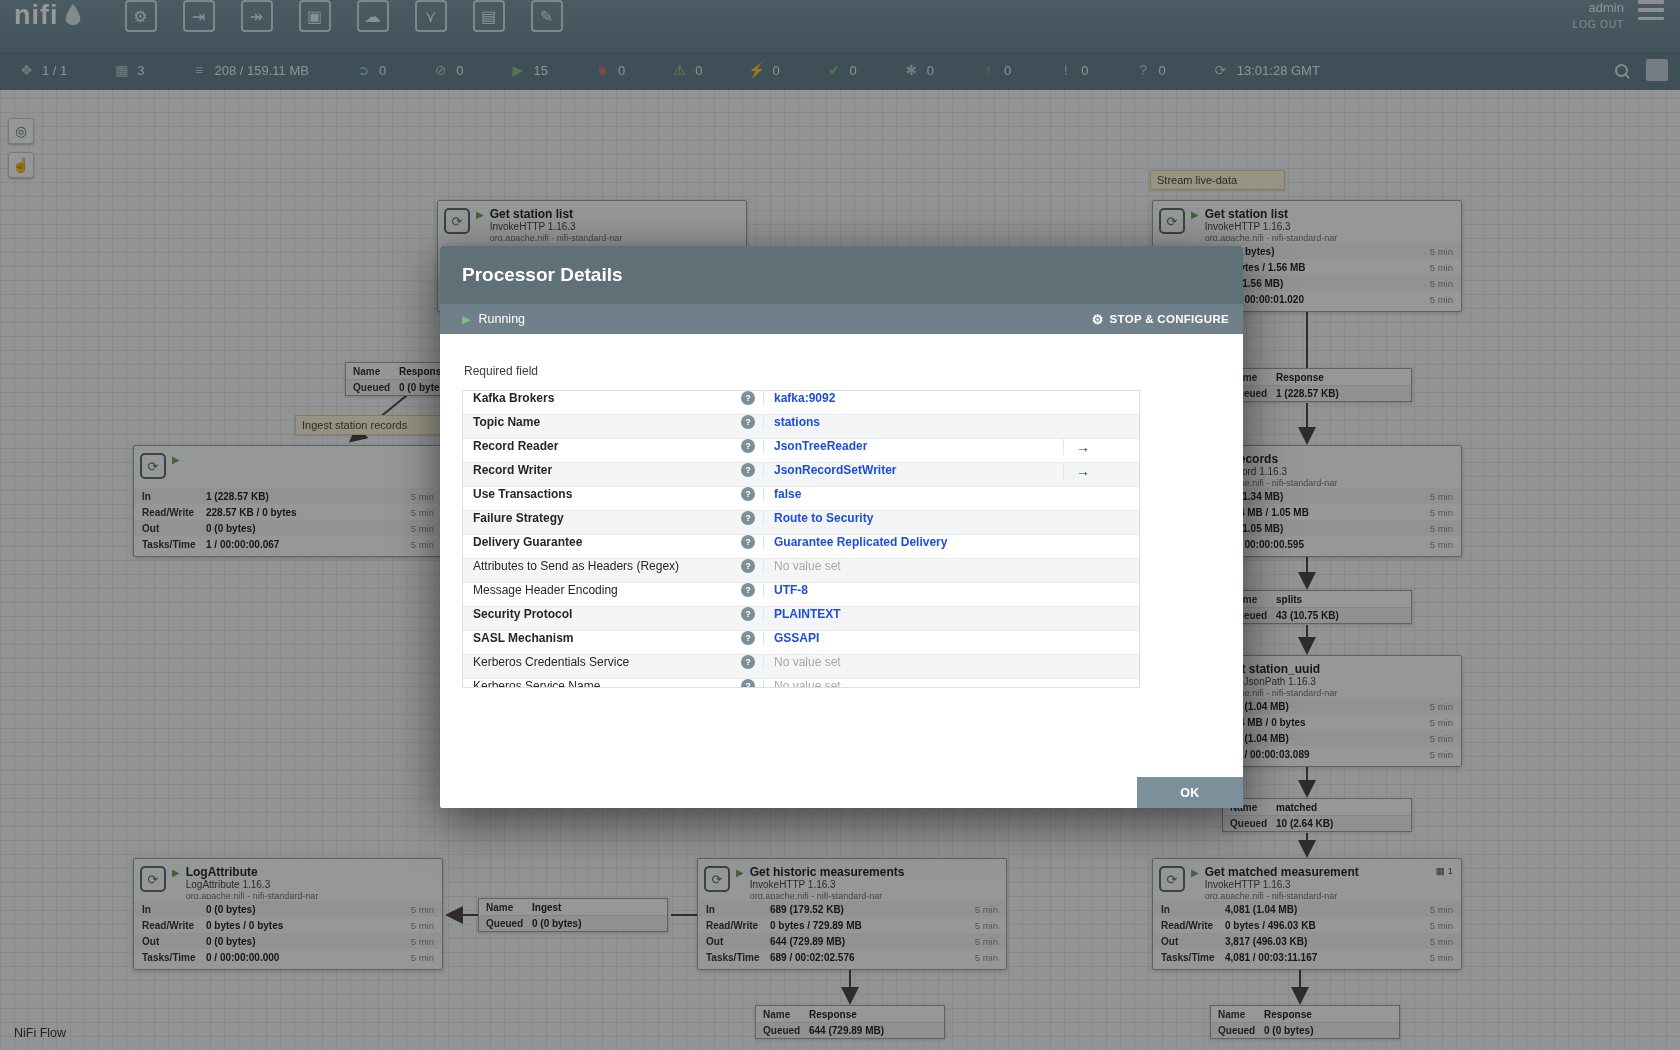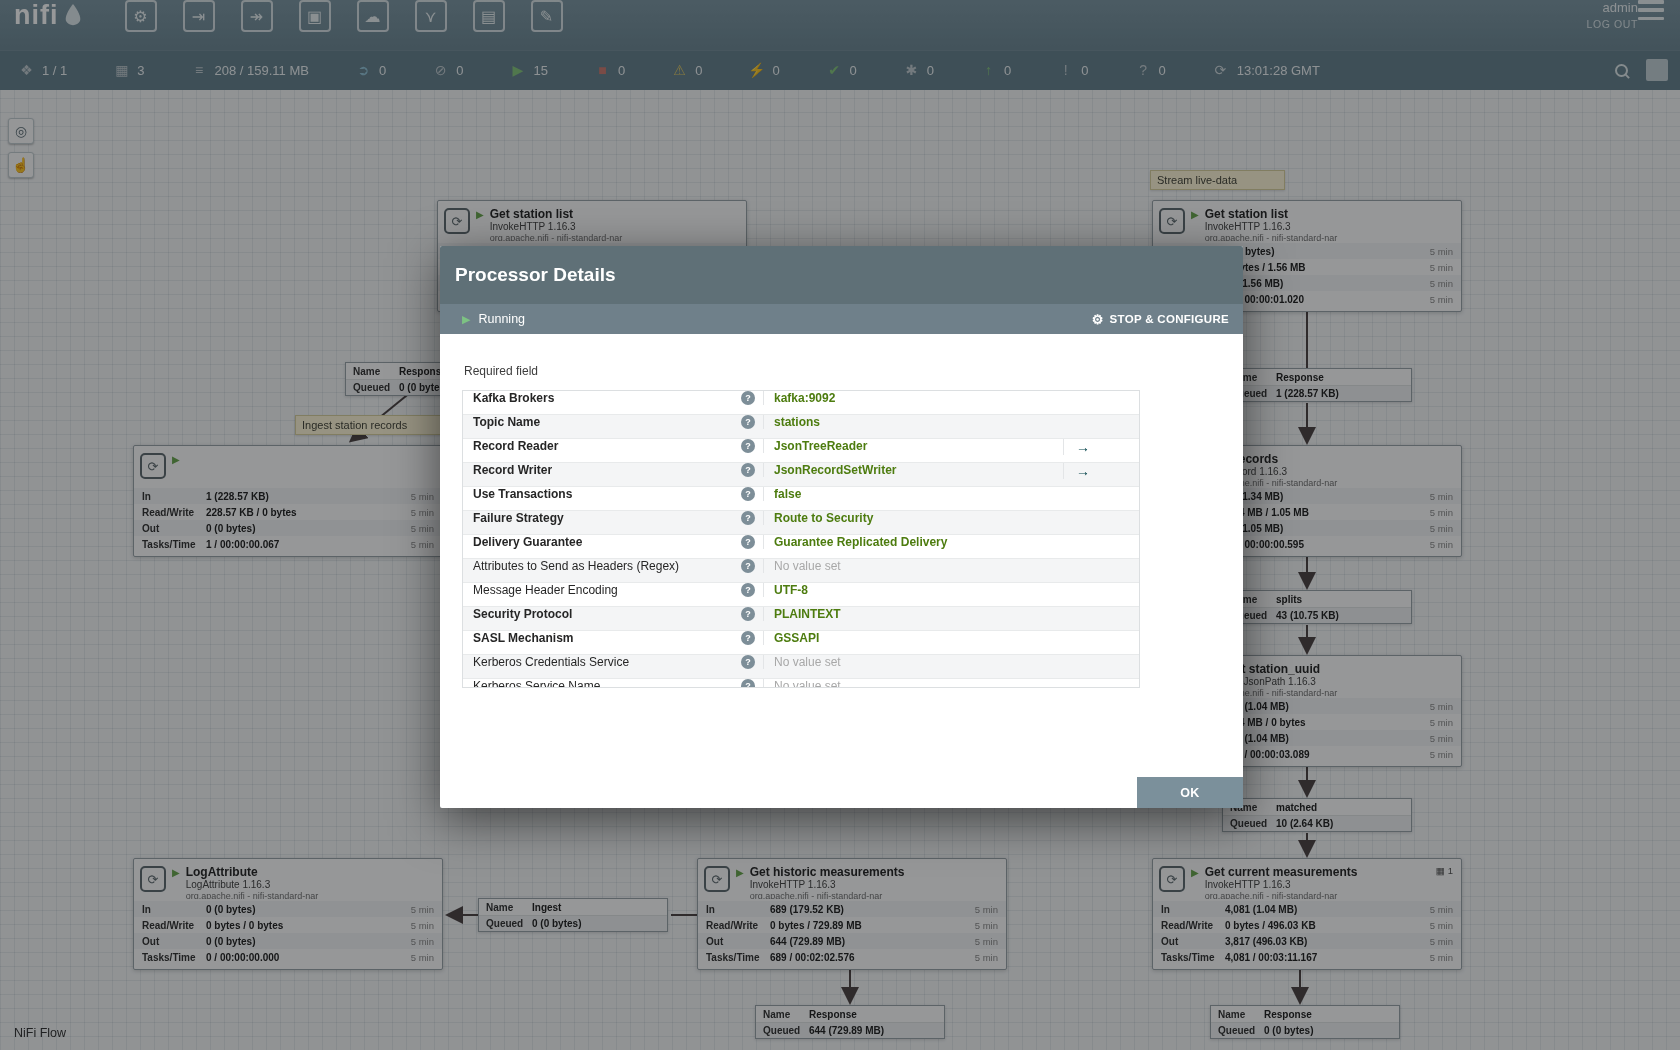--- a/index.html
+++ b/index.html
@@ -10,21 +10,21 @@
   
   .topbar{position:absolute;left:0;top:0;width:100%;height:50px;z-index:5;
           background:linear-gradient(180deg,#7d97a3,#6e8894);
           display:flex;align-items:flex-start}
   .logo{display:flex;align-items:center;gap:4px;margin-left:14px;color:#fff;
         font-size:27px;font-weight:bold;letter-spacing:1px}
   .toolbar{display:flex;gap:26px;margin-left:42px}
   .tool{width:32px;height:32px;border:2px solid rgba(233,240,242,.85);border-radius:4px;
         color:#e9f0f2;display:flex;align-items:center;justify-content:center;
         font-size:16px;cursor:pointer}
-  .user-area{margin-left:auto;text-align:right;color:#edf2f4}
+  .user-area{margin-left:auto;text-align:right;margin-right:14px;color:#edf2f4}
   .user{font-size:13px}
   .logout{font-size:10.5px;letter-spacing:.6px;margin-top:3px;color:#d9e3e7;cursor:pointer}
   .hamburger{width:26px;height:20px;margin-right:16px;display:flex;flex-direction:column;
              justify-content:space-between;cursor:pointer}
   .hamburger i{display:block;height:3.5px;background:#e9f0f2;border-radius:1px}
 
   
   .statusbar{position:absolute;left:0;top:50px;width:100%;height:40px;z-index:5;
              background:#67828e;display:flex;align-items:center;color:#eef3f5;font-size:13px;
              box-shadow:inset 0 1px 0 rgba(255,255,255,.10)}
@@ -85,21 +85,21 @@
   .ylabel{position:absolute;background:#fff7d7;border:1px solid #d9d19f;font-size:11px;
           color:#45453a;padding:3px 6px;box-shadow:0 1px 2px rgba(0,0,0,.12);cursor:pointer;
           white-space:nowrap;overflow:hidden}
 
   .breadcrumb{position:absolute;left:14px;bottom:10px;font-size:12.5px;color:#333;cursor:pointer}
 
   
   .overlay{position:absolute;inset:0;background:rgba(8,10,12,.42);z-index:10}
   .modal{position:absolute;left:440px;top:246px;width:803px;height:562px;background:#fff;
          z-index:20;box-shadow:0 12px 48px rgba(0,0,0,.55);border-radius:2px}
-  .modal-header{height:58px;background:#5f7077;display:flex;align-items:center;padding-left:15px;
+  .modal-header{height:58px;background:#5f7077;display:flex;align-items:center;padding-left:22px;
                 color:#fff;font-size:19px;font-weight:bold;border-radius:2px 2px 0 0}
   .modal-statusrow{height:30px;background:#6f808a;display:flex;align-items:center;
                    justify-content:space-between;padding:0 14px 0 22px;color:#fff}
   .run{display:flex;align-items:center;gap:8px;font-size:12.5px}
   .run .play{color:#7dc283;font-size:11px;font-style:normal}
   .stopcfg{display:flex;align-items:center;gap:6px;font-size:11.5px;font-weight:bold;
            letter-spacing:.3px;cursor:pointer}
   .stopcfg .gear{font-size:13px;font-style:normal}
   .modal-body{padding:16px 22px 0 22px}
   .tabs{display:flex;gap:5px;border-bottom:1px solid #c4c9cc}
@@ -118,21 +118,21 @@
   .ptable-rows{height:296px;overflow:hidden;background:#fff}
   .prow{height:24px;display:flex;align-items:flex-start;border-bottom:1px solid #e8eaeb;
         font-size:12px;color:#262626}
   .prow:nth-child(even){background:#f4f5f6}
   .prow .col-p{display:flex;justify-content:space-between;align-items:center;padding-right:8px}
   .prow.req .pname{font-weight:bold}
   .help{width:14px;height:14px;border-radius:50%;background:#7d8e98;color:#fff;font-size:9px;
         font-weight:bold;display:flex;align-items:center;justify-content:center;flex:none;cursor:pointer}
   .prow .col-v{border-left:1px solid #e3e5e7;display:flex;align-items:center}
   .prow .col-x{border-left:1px solid #e3e5e7;display:flex;align-items:center;padding-left:12px}
-  .pvalue{font-weight:bold;color:#4d7c0f;white-space:nowrap}
+  .pvalue{font-weight:bold;color:#1d4ed8;white-space:nowrap}
   .pvalue.unset{font-weight:normal;color:#a8a8a8}
   .goto{color:#04434a;font-weight:bold;font-size:14px;cursor:pointer}
   .ok-btn{position:absolute;right:0;bottom:0;width:106px;height:31px;background:#7b909b;color:#fff;
           border:none;font-size:12.5px;font-weight:bold;letter-spacing:.5px;cursor:pointer;
           border-radius:0 0 2px 0;font-family:"Liberation Sans",sans-serif}
 </style>
 </head>
 <body>
 
 <div class="canvas">
@@ -333,21 +333,21 @@
         <span class="conn-key">Queued</span>
         <span class="conn-val">10 (2.64 KB)</span>
       </div>
   </div>
 
   <div class="proc" style="left:1152px;top:858px">
     <div class="proc-head">
       <div class="proc-icon">⟳</div>
       <div class="run-badge">▶</div>
       <div class="proc-titles">
-        <div class="proc-name">Get current measurements</div>
+        <div class="proc-name">Get matched measurement</div>
         <div class="proc-type">InvokeHTTP 1.16.3</div>
         <div class="proc-bundle">org.apache.nifi - nifi-standard-nar</div>
       </div>
       <div class="node-badge">
         <span>▦</span>
         <span>1</span>
       </div>
     </div>
     <div class="proc-stats">
       <div class="stat-row">

